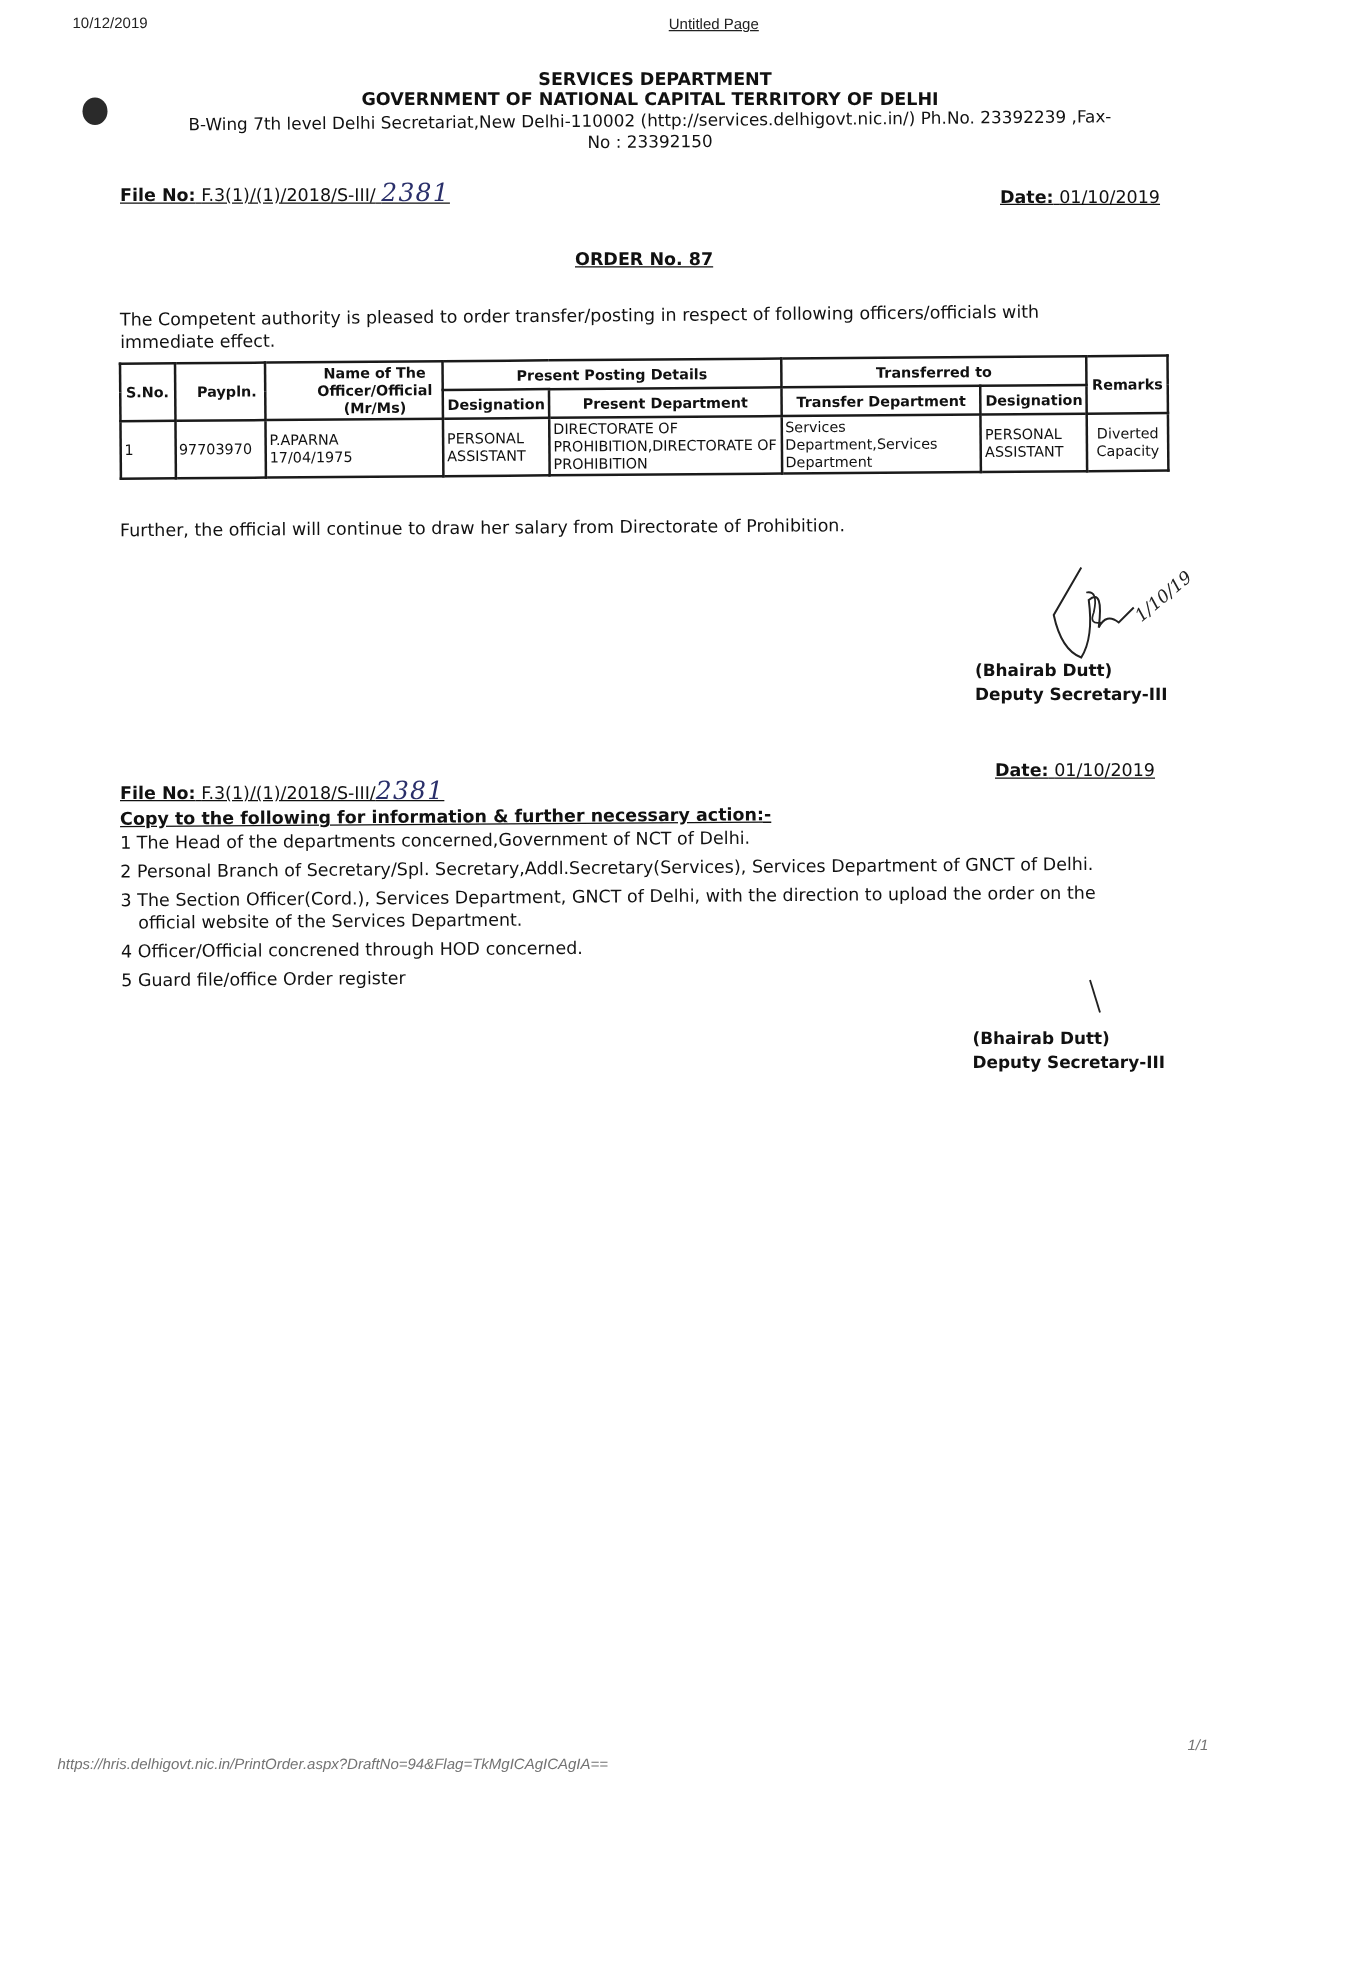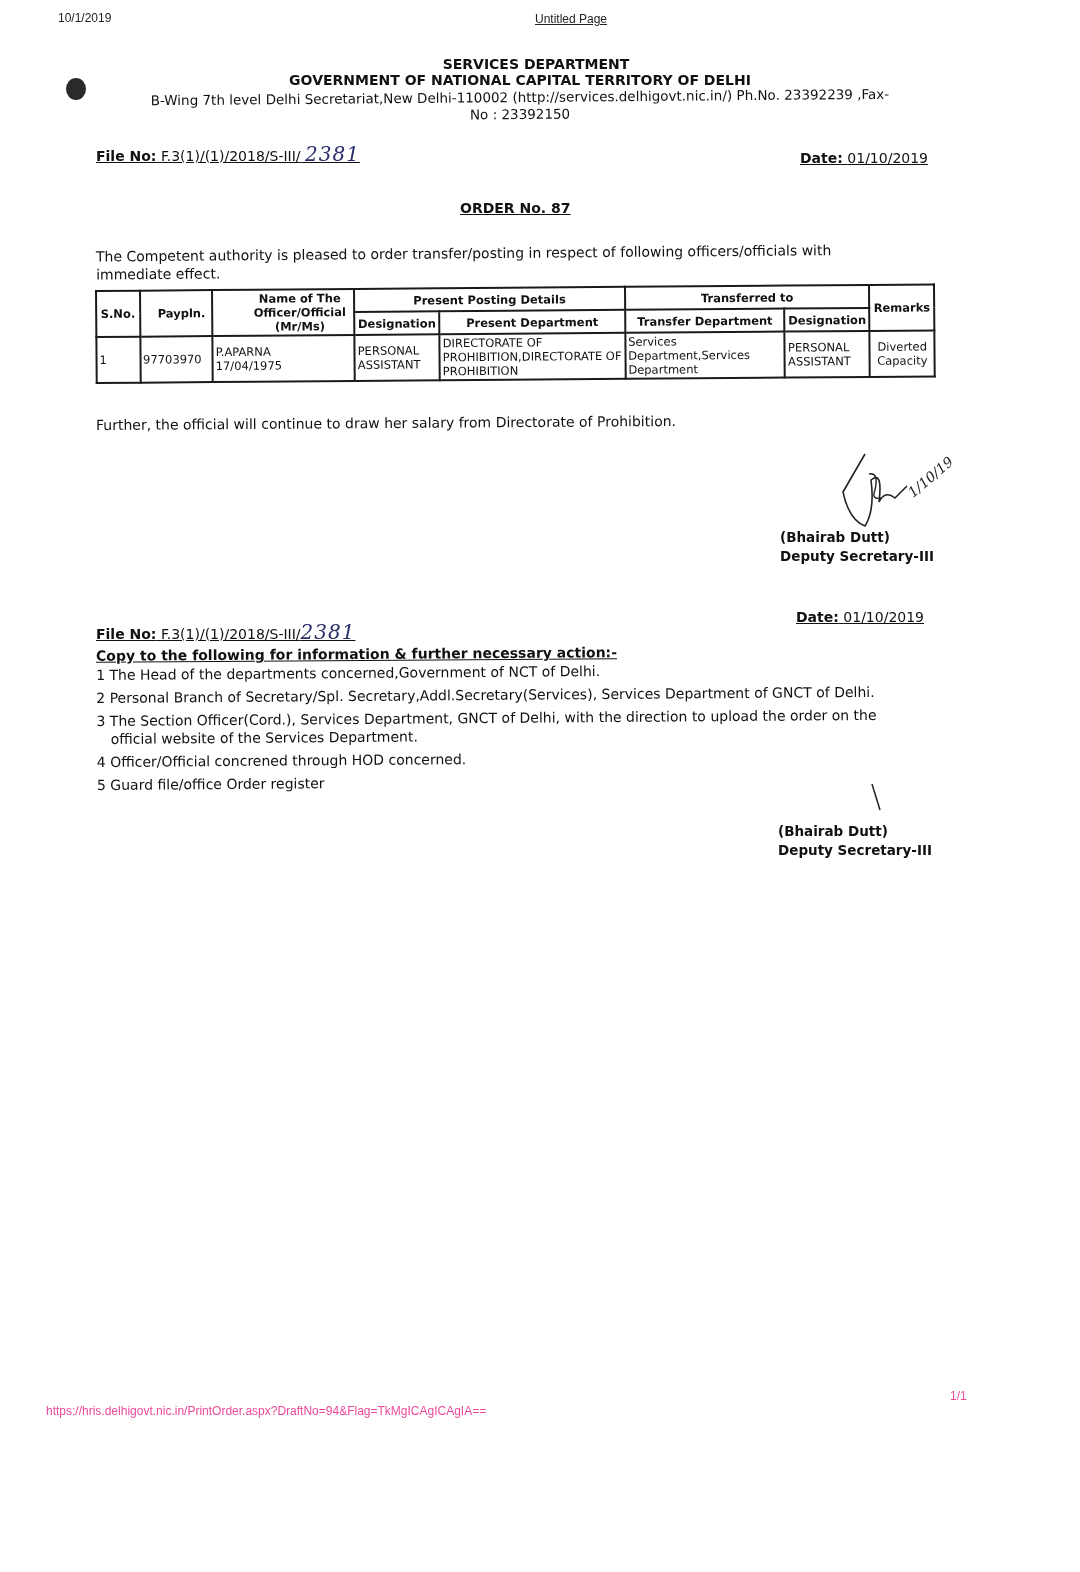--- a/index.html
+++ b/index.html
@@ -5,41 +5,41 @@
   html, body { margin: 0; padding: 0; }
   body {
     width: 1080px; height: 1572px; position: relative; overflow: hidden;
     background: #ffffff; color: #111;
     font-family: "DejaVu Sans", sans-serif;
   }
   .abs { position: absolute; }
   .print-hdr { font-family: "Liberation Sans", sans-serif; font-size: 12px; color: #222; }
   .hole { left: 66px; top: 78px; width: 20px; height: 22px; border-radius: 50%; background: #2a2a2a; }
   .center { text-align: center; }
-  .hdr1 { top: 56px; left: 16px; width: 1040px; font-weight: bold; font-size: 14px; }
+  .hdr1 { top: 56px; left: 4px; width: 1040px; font-weight: bold; font-size: 14px; }
   .hdr2 { top: 72px; left: 0; width: 1040px; font-weight: bold; font-size: 14px; }
   .addr { top: 89px; left: 100px; width: 840px; font-size: 13.5px; line-height: 17px; text-align: center; transform: rotate(-0.5deg); }
   .fileno { font-size: 14px; text-decoration: underline; }
   .fileno b { font-weight: bold; }
   .hand { font-family: "DejaVu Serif", serif; font-style: italic; font-size: 20px; color: #2a2f6a; letter-spacing: 1px; }
   .order-title { top: 200px; left: 460px; font-weight: bold; font-size: 14px; text-decoration: underline; }
   .para { font-size: 14px; line-height: 18px; }
   table.grid { border-collapse: collapse; font-size: 11.5px; }
   table.grid th, table.grid td { border: 2px solid #1a1a1a; padding: 1px 2px; vertical-align: middle; }
   table.grid th { font-weight: bold; text-align: center; }
   .sig-block { text-align: left; font-weight: bold; font-size: 13.5px; line-height: 19px; }
   .copy-head { font-weight: bold; font-size: 14px; text-decoration: underline; }
   .list { font-size: 14px; line-height: 23px; }
   .list .indent { padding-left: 14px; }
-  .footer { font-family: "Liberation Sans", sans-serif; font-size: 12px; color: #ec4899; }
+  .footer { font-family: "Liberation Sans", sans-serif; font-size: 12px; color: #737373; font-style: italic; }
 </style>
 </head>
 <body>
 
-<div class="abs print-hdr" style="left:58px; top:11px;">10/1/2019</div>
+<div class="abs print-hdr" style="left:58px; top:11px;">10/12/2019</div>
 <div class="abs print-hdr" style="left:535px; top:12px;text-decoration:underline;">Untitled Page</div>
 
 <div class="abs hole"></div>
 
 <div class="abs center hdr1">SERVICES DEPARTMENT</div>
 <div class="abs center hdr2">GOVERNMENT OF NATIONAL CAPITAL TERRITORY OF DELHI</div>
 <div class="abs addr">
   <div>B-Wing 7th level Delhi Secretariat,New Delhi-110002 (http://services.delhigovt.nic.in/) Ph.No. 23392239 ,Fax-</div>
   <div>No : 23392150</div>
 </div>

